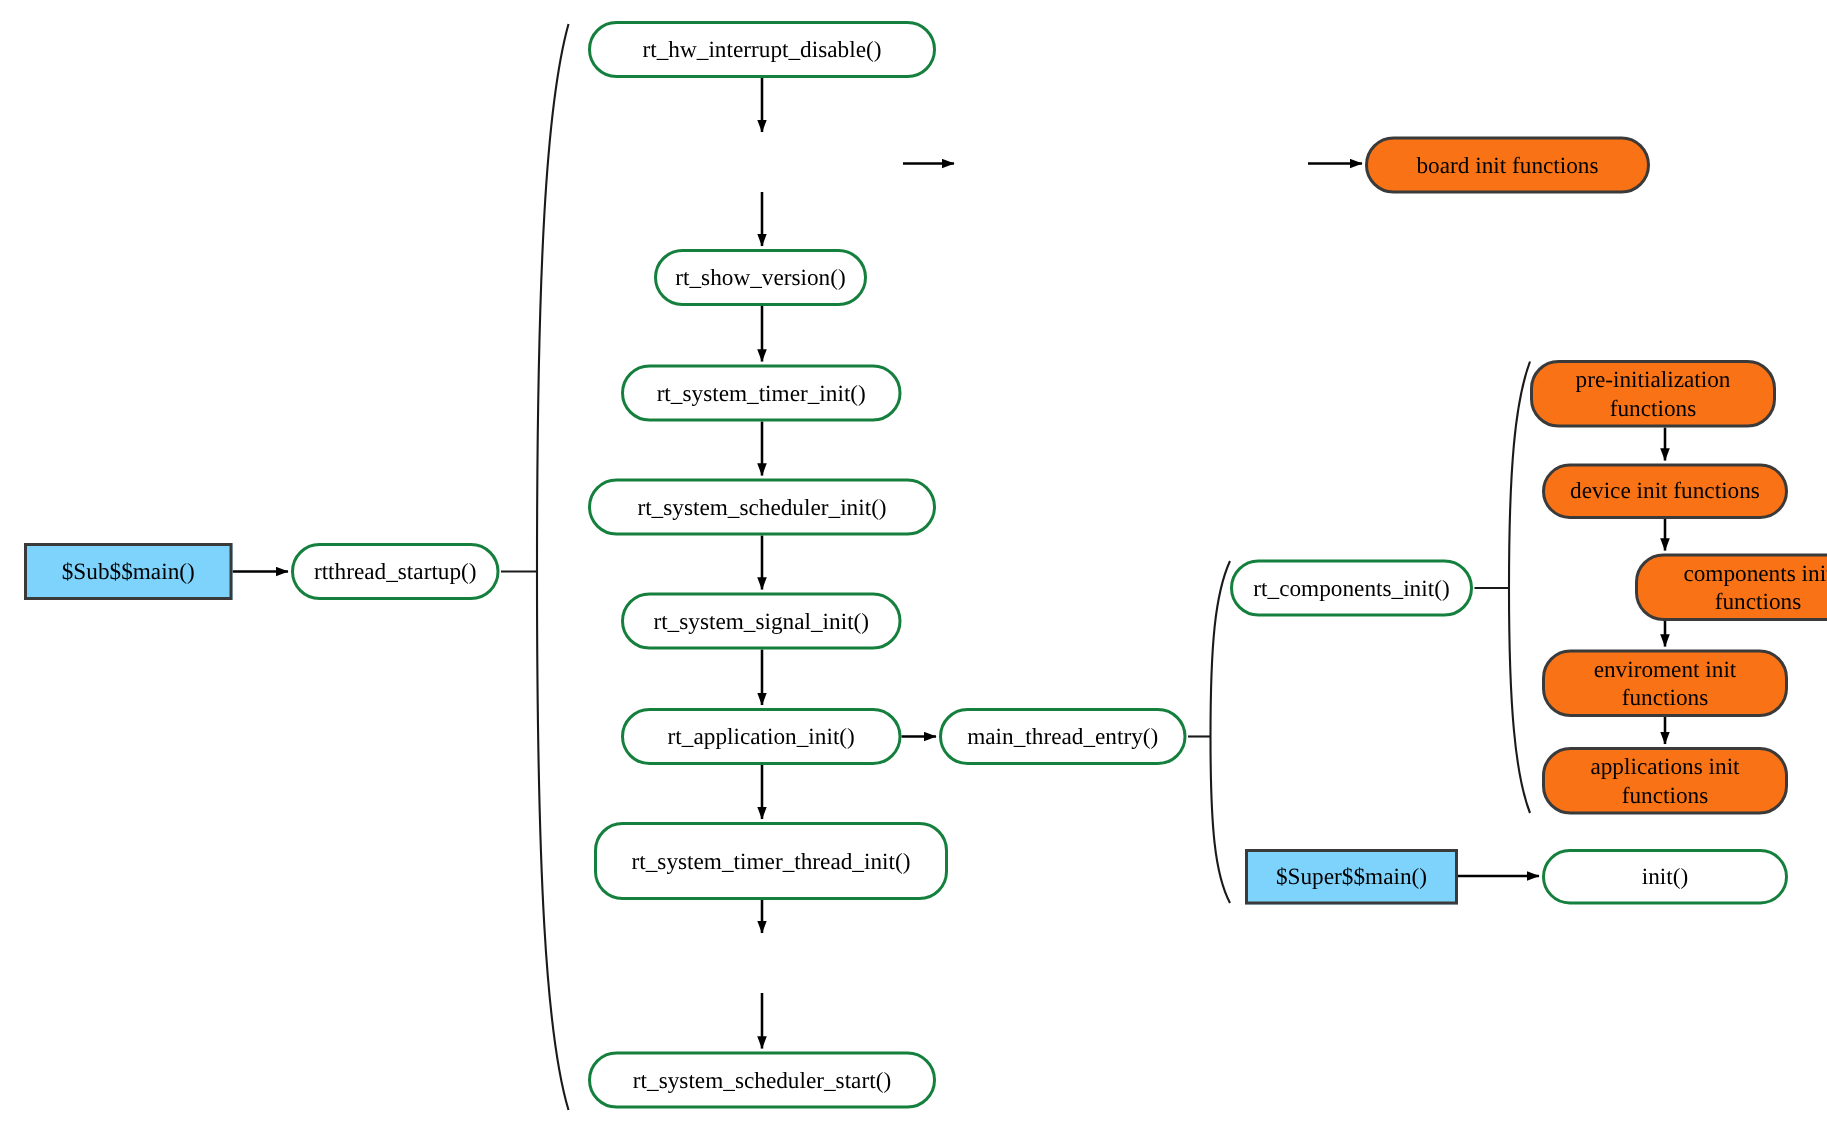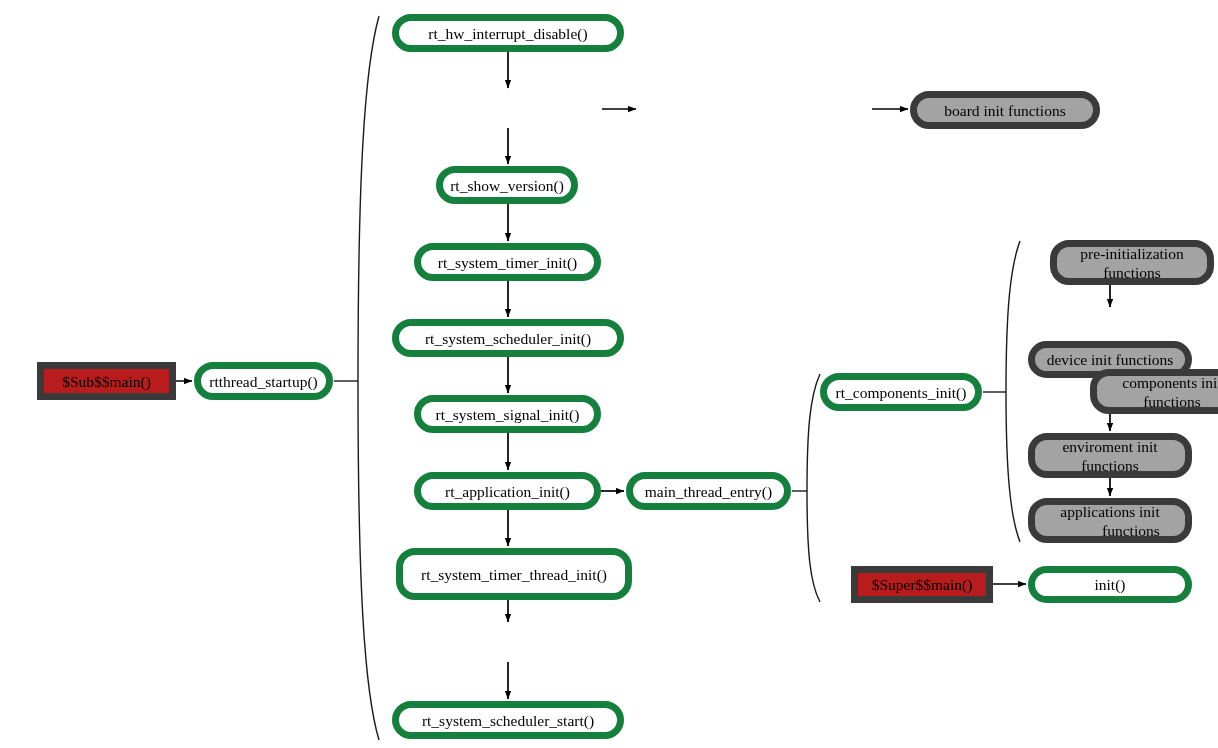--- a/index.html
+++ b/index.html
@@ -15,29 +15,29 @@
   .node{
     position:absolute;
     box-sizing:border-box;
     display:flex;
     align-items:center;
     justify-content:center;
     text-align:center;
     font-size:15.5px;
     line-height:19px;
     color:#000;
-    border:7px solid #15803d;
+    border:2px solid #15803d;
     background:#ffffff;
     border-radius:19px;
     letter-spacing:0px;
     white-space:pre-line;
     padding:0 6px;
   }
-  .node.blue{ background:#a3a3a3; border-color:#3a3a3a;}
-  .node.cream{ background:#b91c1c; border-color:#3a3a3a; border-radius:0;margin-left:21px;}
+  .node.blue{ background:#f97316; border-color:#3a3a3a;}
+  .node.cream{ background:#7dd3fc; border-color:#3a3a3a; border-radius:0;}
 
   svg#wires{position:absolute;left:0;top:0;width:1218px;height:748px;overflow:visible;}
 </style>
 </head>
 <body>
 
 <div id="stage">
 
   <svg id="wires" viewBox="0 0 1218 748" xmlns="http://www.w3.org/2000/svg">
     <defs>
@@ -111,31 +111,31 @@
 
   <div class="node" style="left:392px;top:701px;width:232px;height:38px;">rt_system_scheduler_start()</div>
 
 
   <div class="node blue" style="left:910px;top:91px;width:190px;height:38px;">board init functions</div>
 
   <div class="node" style="left:626px;top:472px;width:165px;height:38px;">main_thread_entry()</div>
 
   <div class="node" style="left:820px;top:373px;width:162px;height:38px;">rt_components_init()</div>
 
-  <div class="node blue" style="left:1050px;top:240px;width:164px;height:45px;">pre-initialization
+  <div class="node blue" style="left:1020px;top:240px;width:164px;height:45px;">pre-initialization
 functions</div>
 
-  <div class="node blue" style="left:1028px;top:309px;width:164px;height:37px;margin-top:32px;">device init functions</div>
+  <div class="node blue" style="left:1028px;top:309px;width:164px;height:37px;">device init functions</div>
 
   <div class="node blue" style="left:1068px;top:369px;width:164px;height:45px;margin-left:22px;">components init
 functions</div>
 
   <div class="node blue" style="left:1028px;top:433px;width:164px;height:45px;">enviroment init
 functions</div>
 
-  <div class="node blue" style="left:1028px;top:498px;width:164px;height:45px;text-align:right;">applications init
+  <div class="node blue" style="left:1028px;top:498px;width:164px;height:45px;">applications init
 functions</div>
 
   <div class="node cream" style="left:830px;top:566px;width:142px;height:37px;">$Super$$main()</div>
 
   <div class="node" style="left:1028px;top:566px;width:164px;height:37px;">init()</div>
 
 </div>
 
 </body></html>

